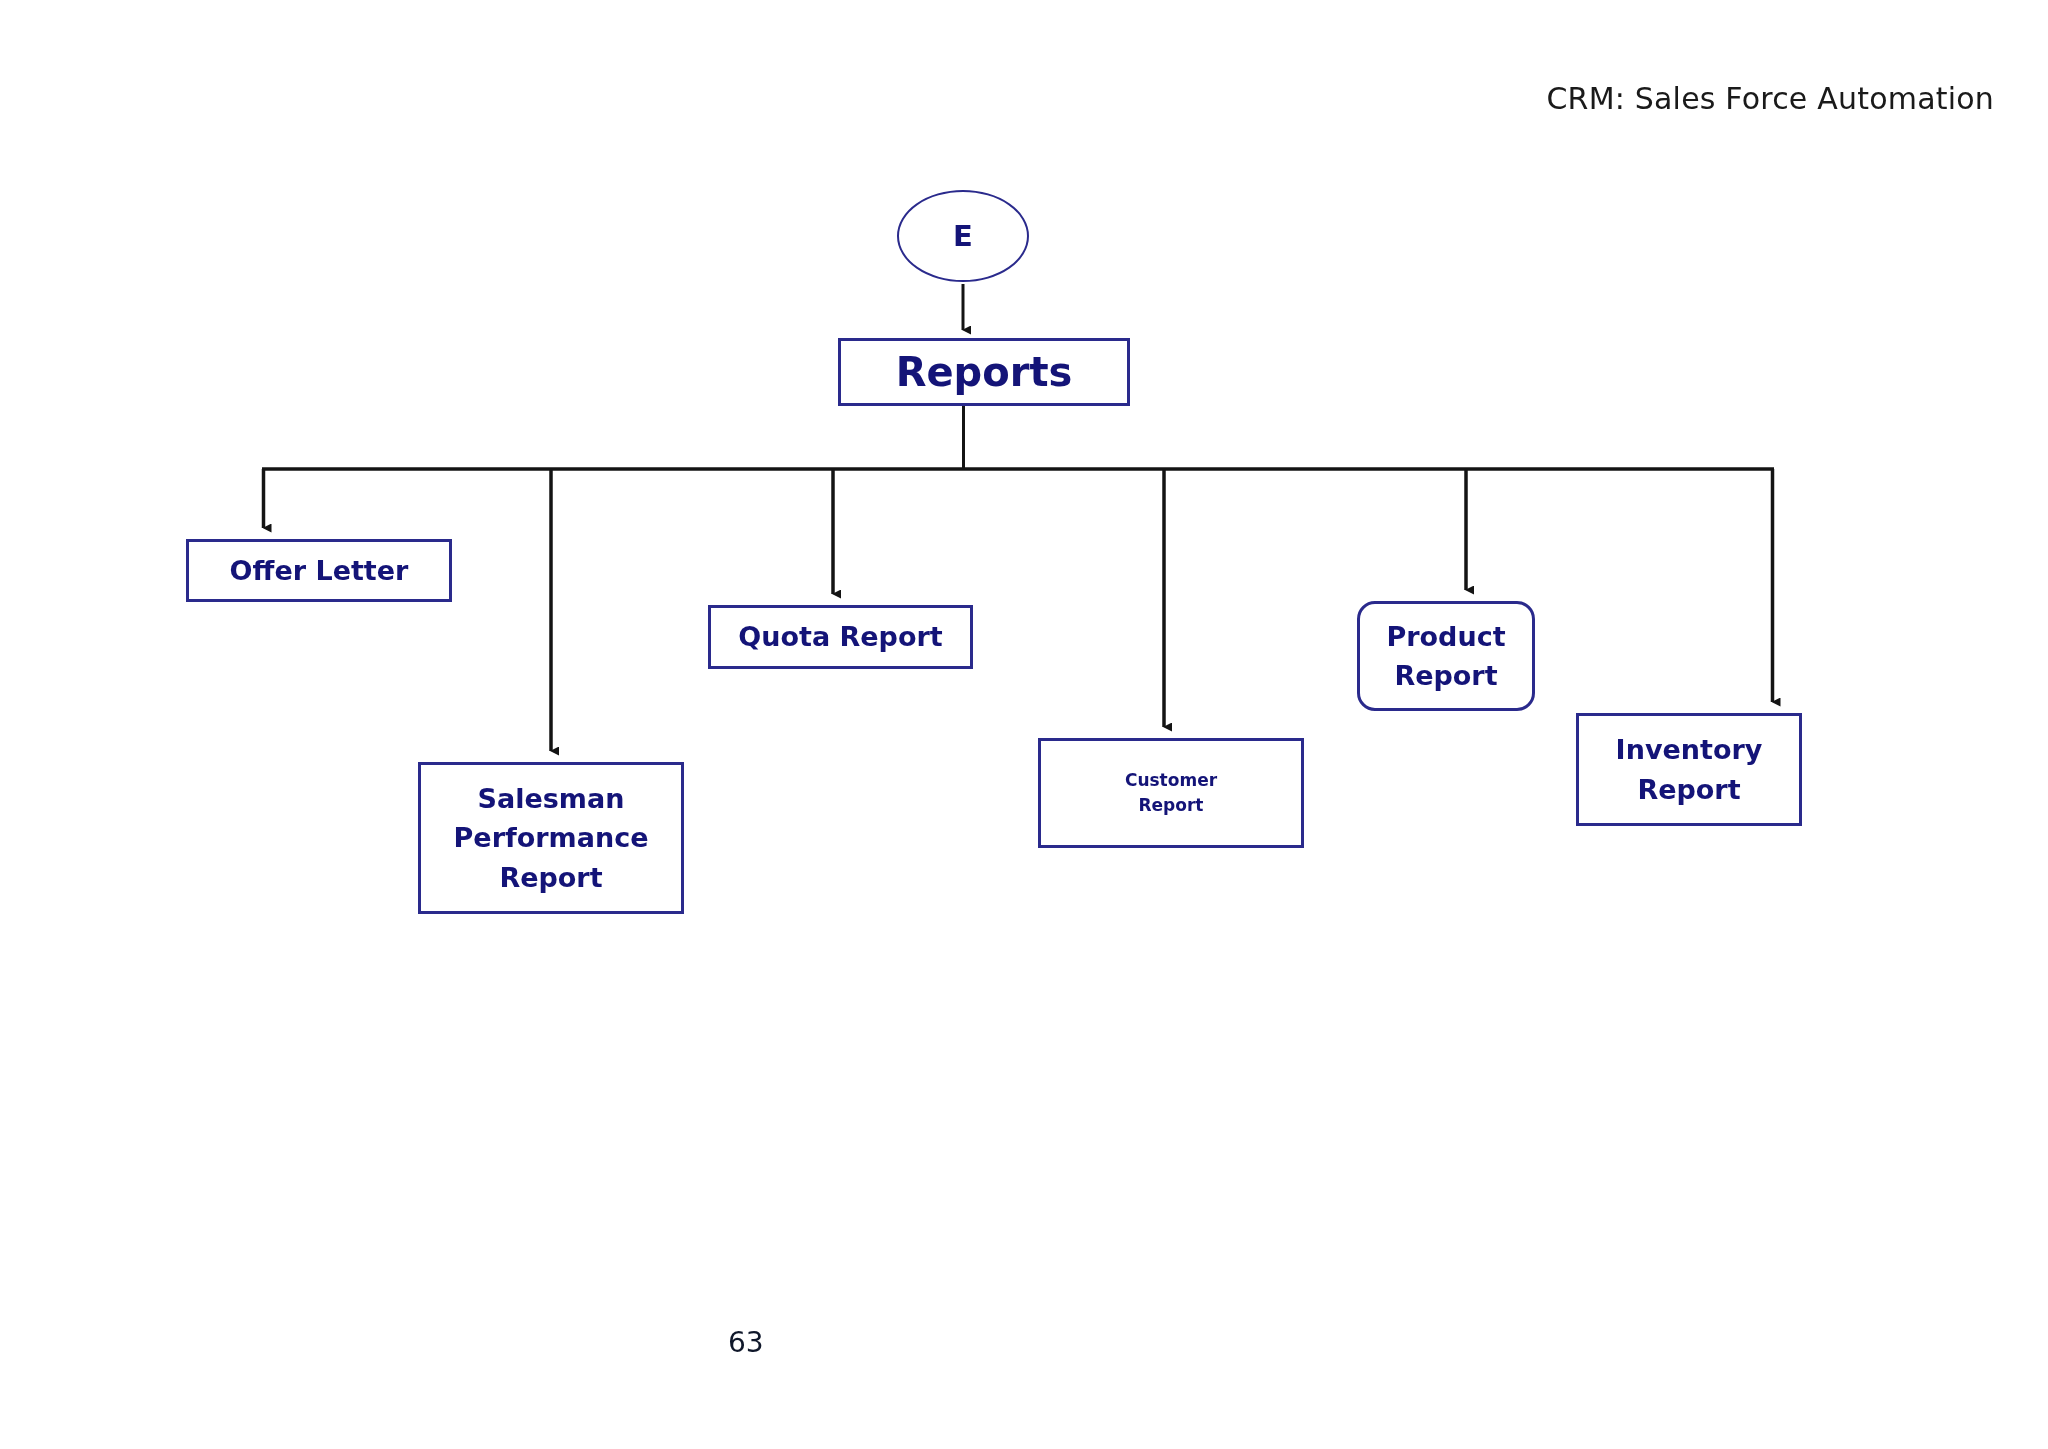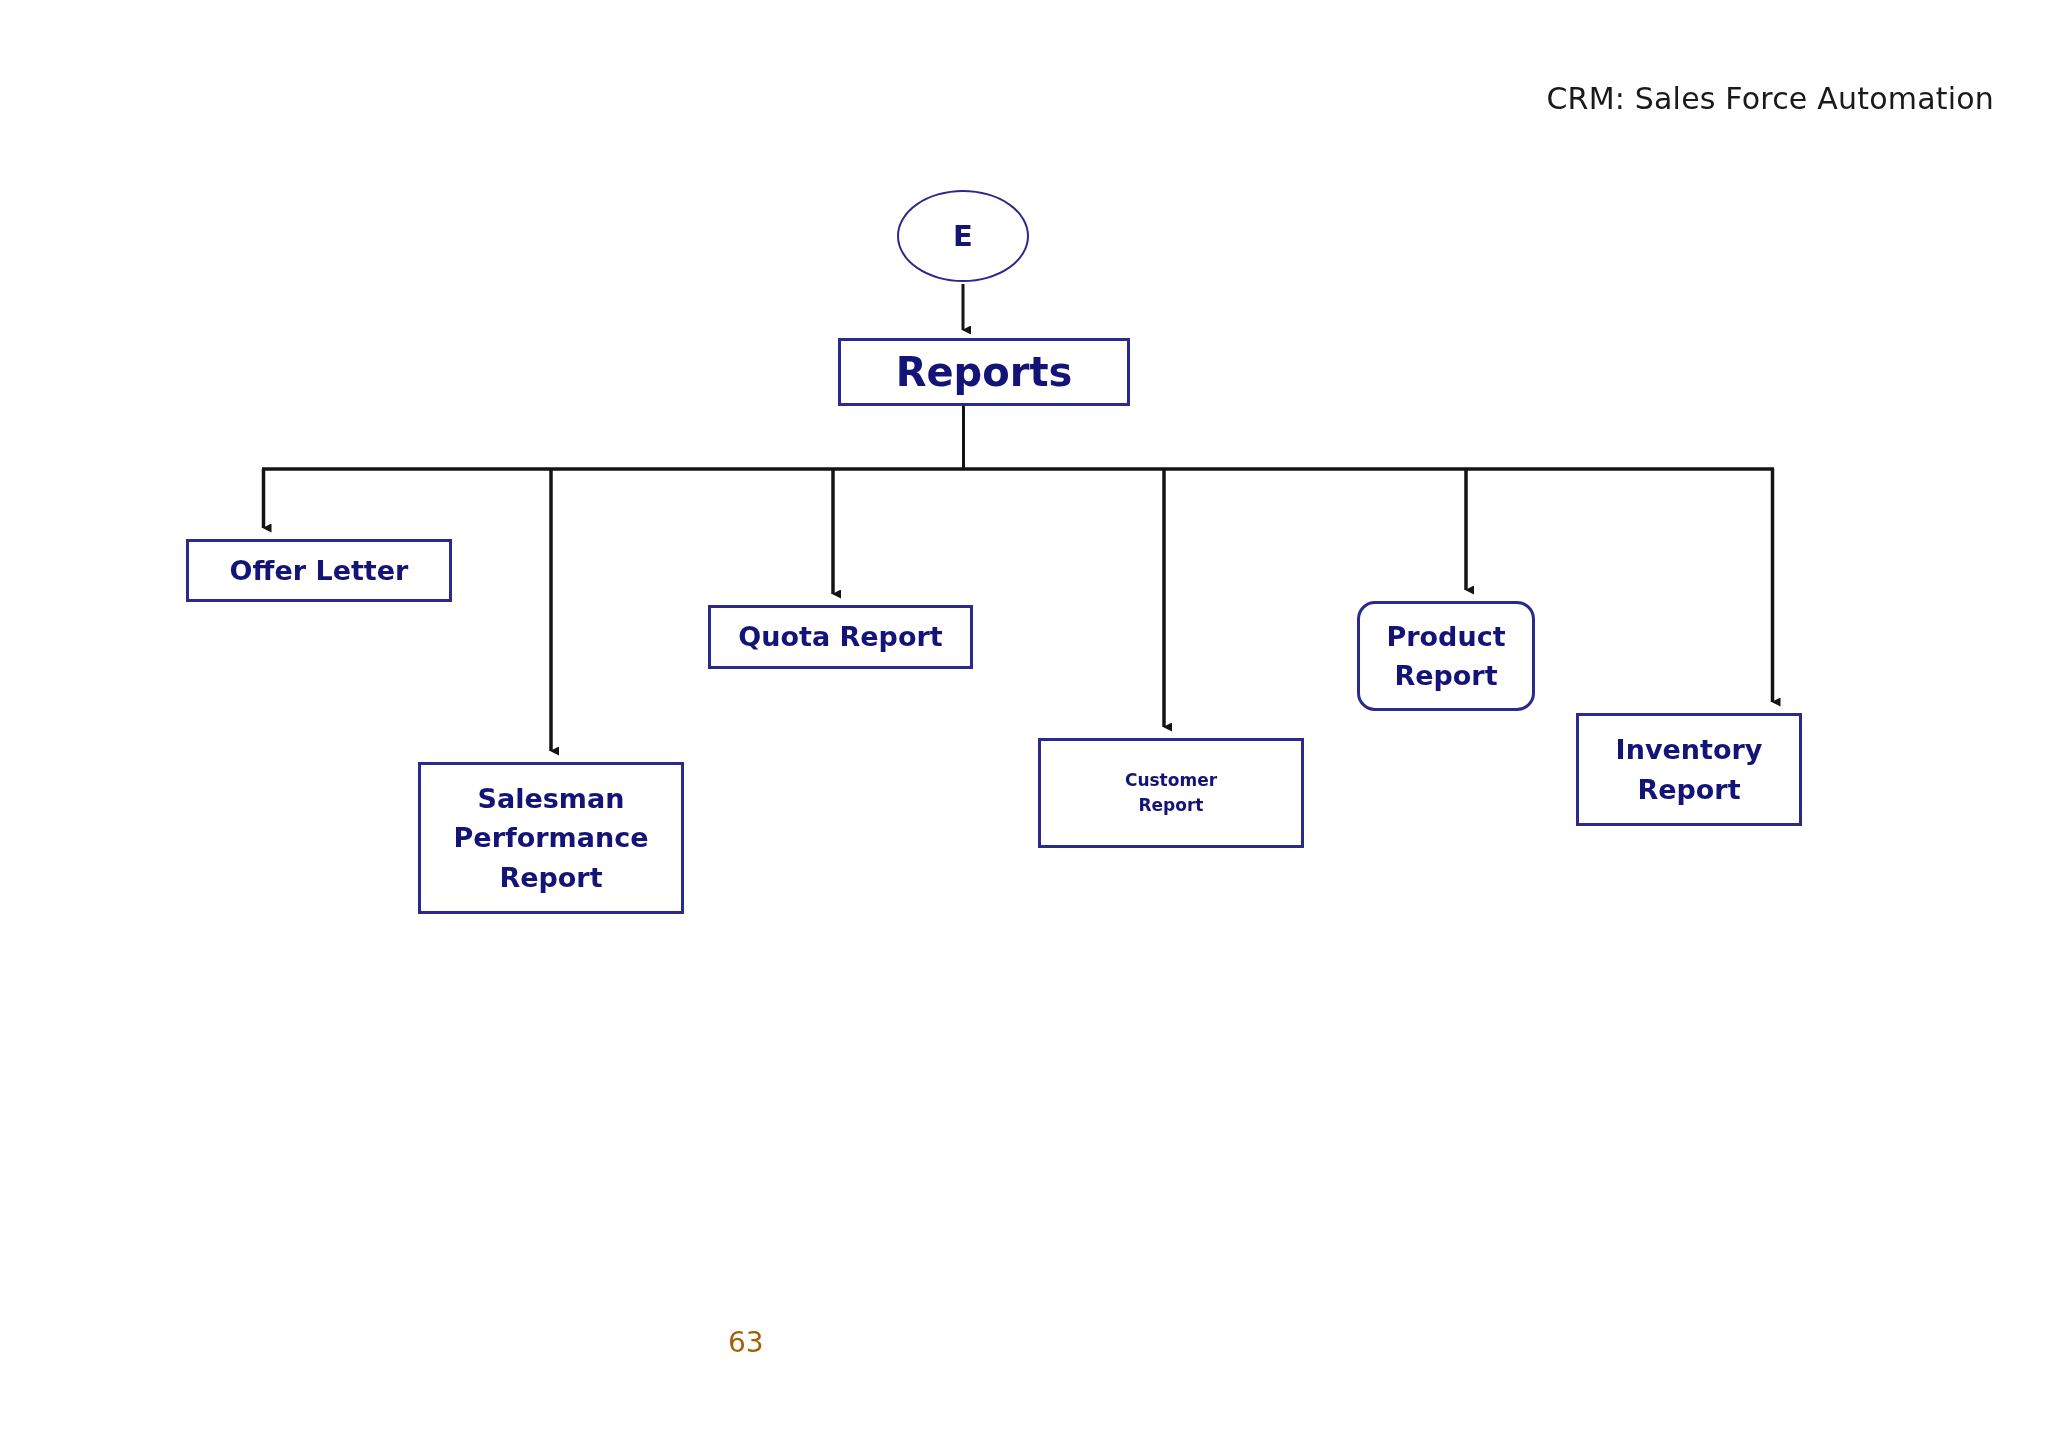--- a/index.html
+++ b/index.html
@@ -28,21 +28,21 @@
     font-weight: 400;
     letter-spacing: 0.2px;
     white-space: nowrap;
   }
   #page-number {
     position: absolute;
     left: 728px;
     top: 1326px;
     font-family: "DejaVu Sans", sans-serif;
     font-size: 28px;
-    color: #a16207;
+    color: #0f172a;
   }
   svg#diagram {
     position: absolute;
     left: 0;
     top: 0;
     width: 2048px;
     height: 1449px;
   }
   .node-box {
     position: absolute;

